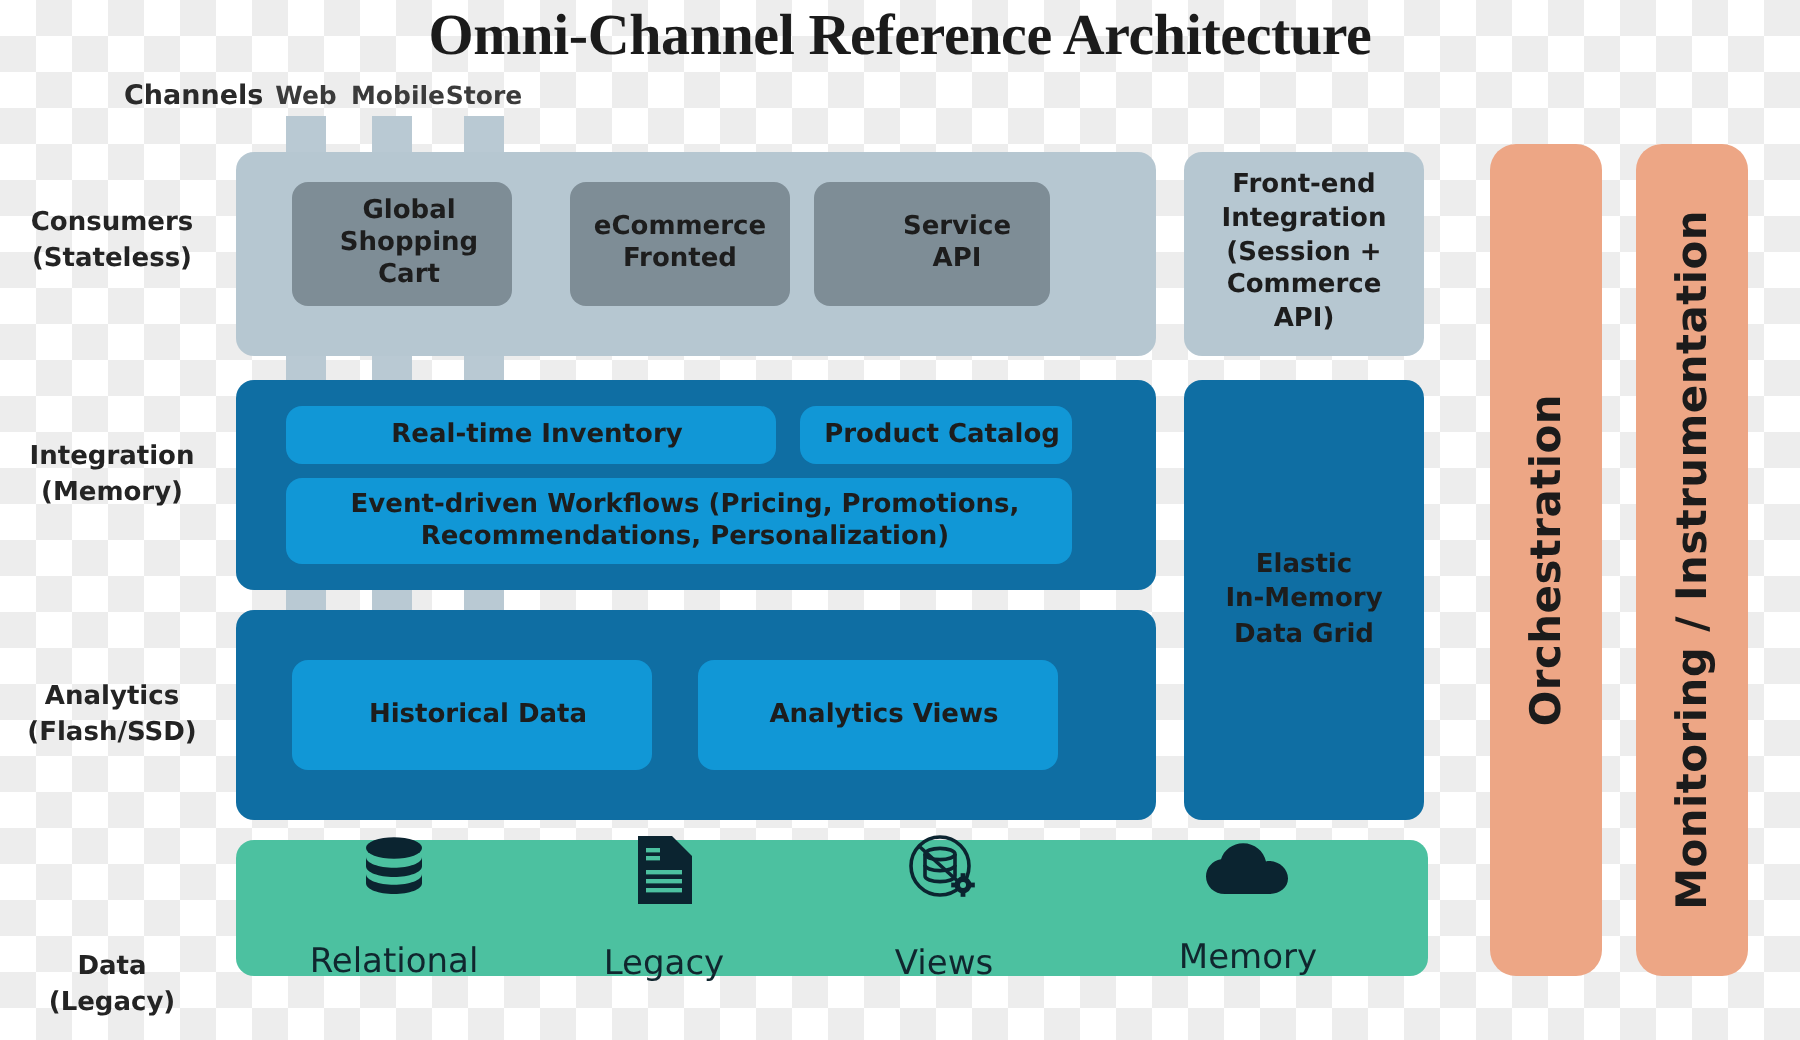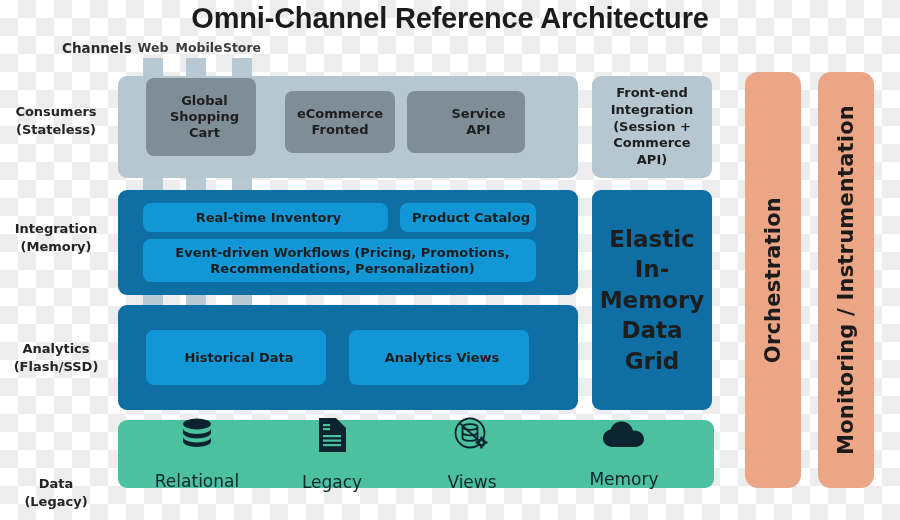--- a/index.html
+++ b/index.html
@@ -23,21 +23,21 @@
   .abs { position: absolute; box-sizing: border-box; }
 
   
   #title {
     left: 0; right: 0; top: 2px;
     text-align: center;
     font-size: 29px;
     font-weight: 700;
     color: #1b1b1b;
     letter-spacing: -0.2px;
-    font-family: Liberation Sans, sans-serif;
+    font-family: Liberation Serif, serif;
   }
 
   
   .channels-label {
     top: 40px;
     font-size: 13.5px;
     font-weight: 700;
     color: #2a2a2a;
   }
   .channel-name {
@@ -93,21 +93,21 @@
     align-items: center;
     justify-content: center;
     text-align: center;
     font-weight: 700;
     color: #1d1d1d;
     line-height: 1.3;
     font-size: 13px;
     padding: 4px;
   }
   .grid-text {
-    font-size: 23px;
+    font-size: 13px;
     line-height: 1.32;
   }
 
   
   .data-item {
     display: flex;
     flex-direction: column;
     align-items: center;
     justify-content: center;
   }
@@ -172,21 +172,21 @@
   <div class="abs row-label" style="top:340px;">
     <div>Analytics</div>
     <div>(Flash/SSD)</div>
   </div>
   <div class="abs row-label" style="top:437px;margin-top:38px;">
     <div>Data</div>
     <div>(Legacy)</div>
   </div>
 
   <div class="abs band band-consumers" style="left:118px; top:76px; width:460px; height:102px;"></div>
-  <div class="abs box box-gray" style="left:146px; top:78px; width:110px; height:78px;padding-left:13px;">Global<br>Shopping Cart</div>
+  <div class="abs box box-gray" style="left:146px; top:91px; width:110px; height:62px;padding-left:13px;">Global<br>Shopping Cart</div>
   <div class="abs box box-gray" style="left:285px; top:91px; width:110px; height:62px;">eCommerce<br>Fronted</div>
   <div class="abs box box-gray" style="left:407px; top:91px; width:118px; height:62px;padding-left:31px;">Service API</div>
 
   <div class="abs band band-aside aside-text" style="left:592px; top:76px; width:120px; height:102px;">Front-end<br>Integration<br>(Session +<br>Commerce API)</div>
 
   <div class="abs band band-blue" style="left:118px; top:190px; width:460px; height:105px;"></div>
   <div class="abs box box-cyan" style="left:143px; top:203px; width:245px; height:29px;">Real-time Inventory</div>
   <div class="abs box box-cyan" style="left:400px; top:203px; width:136px; height:29px;">Product Catalog</div>
   <div class="abs box box-cyan" style="left:143px; top:239px; width:393px; height:43px;">Event-driven Workflows (Pricing, Promotions,<br>Recommendations, Personalization)</div>
 

